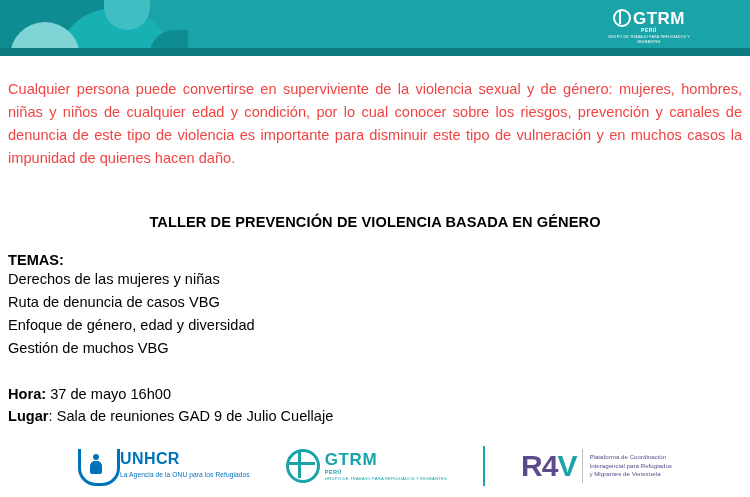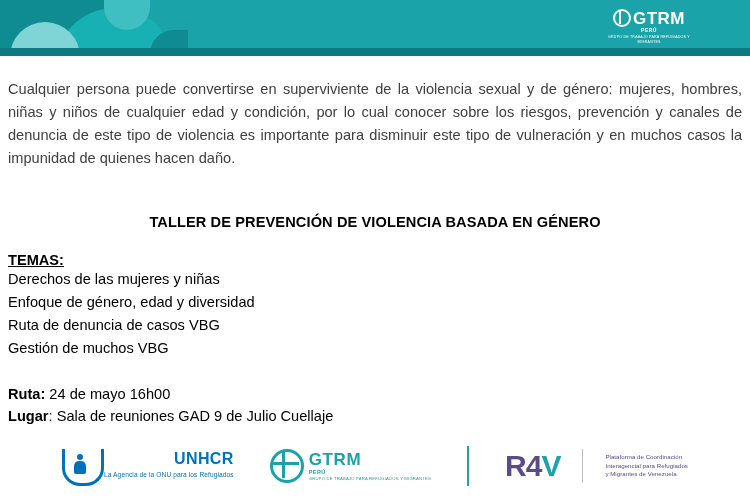--- a/index.html
+++ b/index.html
@@ -132,34 +132,33 @@
 
   
   .content {
     padding: 0 8px;
   }
   .intro-paragraph {
     margin-top: 22px;
     font-size: 14.6px;
     line-height: 23px;
     text-align: justify;
-    color: #404040;
+    color: #ef4444;
   }
   .workshop-title {
     margin-top: 44px;
     text-align: center;
     font-size: 14.6px;
     font-weight: bold;
     letter-spacing: 0.1px;
   }
   .themes-label {
     margin-top: 22px;
     font-size: 14.6px;
     font-weight: bold;
-    text-decoration: underline;
   }
   .theme-line {
     font-size: 14.6px;
     line-height: 23px;
   }
   .details {
     margin-top: 23px;
   }
   .detail-line {
     font-size: 14.6px;
@@ -181,21 +180,20 @@
     justify-content: center;
     gap: 36px;
   }
 
   
   .unhcr {
     display: flex;
     align-items: center;
     gap: 6px;
     color: #0072bc;
-    text-align: right;
   }
   .unhcr-mark {
     width: 36px;
     height: 42px;
     position: relative;
     flex-shrink: 0;
   }
   .unhcr-mark .hands {
     position: absolute;
     left: 0;
@@ -293,21 +291,21 @@
   .gtrm-footer .txt .t3 {
     font-size: 4.2px;
     line-height: 6px;
     letter-spacing: 0.2px;
   }
 
   
   .r4v {
     display: flex;
     align-items: center;
-    gap: 22px;
+    gap: 6px;
   }
   .r4v-mark {
     font-size: 30px;
     font-weight: bold;
     color: #5b4b8a;
     letter-spacing: -1px;
     line-height: 30px;
     position: relative;
   }
   .r4v-mark .v-acc {
@@ -350,28 +348,28 @@
 <div class="content">
 
   <p class="intro-paragraph">Cualquier persona puede convertirse en superviviente de la violencia sexual y de género: mujeres, hombres, niñas y niños de cualquier edad y condición, por lo cual conocer sobre los riesgos, prevención y canales de denuncia de este tipo de violencia es importante para disminuir este tipo de vulneración y en muchos casos la impunidad de quienes hacen daño.</p>
 
   <div class="workshop-title">TALLER DE PREVENCIÓN DE VIOLENCIA BASADA EN GÉNERO</div>
 
   <div class="themes-label">TEMAS:</div>
 
   <div>
     <div class="theme-line">Derechos de las mujeres y niñas</div>
+    <div class="theme-line">Ruta de denuncia de casos VBG</div>
     <div class="theme-line">Enfoque de género, edad y diversidad</div>
-    <div class="theme-line">Ruta de denuncia de casos VBG</div>
     <div class="theme-line">Gestión de muchos VBG</div>
   </div>
 
   <div class="details">
     <div class="detail-line">
-      <b>Ruta:</b><span> 24 de mayo 16h00</span>
+      <b>Hora:</b><span> 37 de mayo 16h00</span>
     </div>
     <div class="detail-line">
       <b>Lugar</b><span>: Sala de reuniones GAD 9 de Julio Cuellaje</span>
     </div>
   </div>
 </div>
 
 <div class="footer">
 
   <div class="unhcr">

